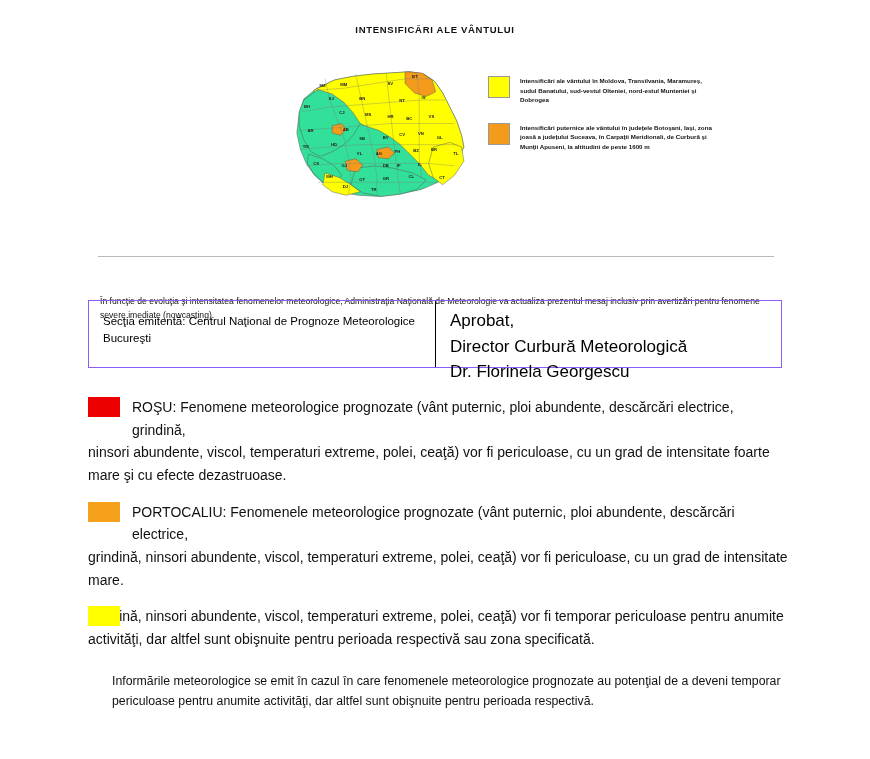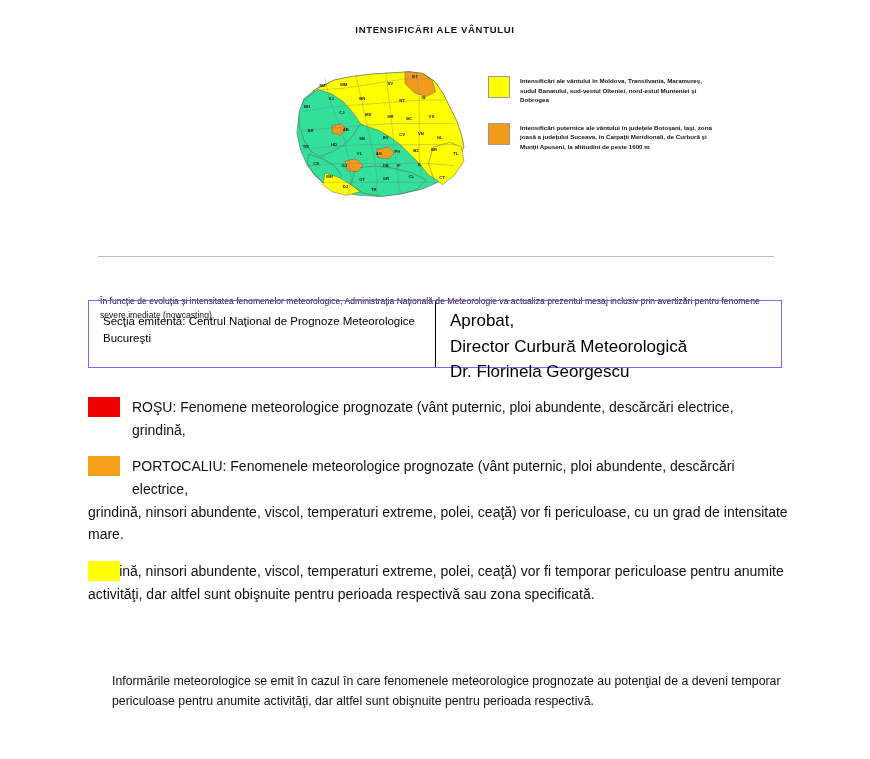--- a/index.html
+++ b/index.html
@@ -296,20 +296,21 @@
       <div>Dr. Florinela Georgescu</div>
     </div>
   </div>
 
   <div class="codes">
 
     <div class="code-block">
       <div class="code-swatch" style="background:#ee0000"></div>
       <div class="code-text">
         <span class="code-first-line">ROŞU: Fenomene meteorologice prognozate (vânt puternic, ploi abundente, descărcări electrice, grindină,</span>
+        <span class="code-rest">ninsori abundente, viscol, temperaturi extreme, polei, ceaţă)  vor fi periculoase, cu un grad de intensitate foarte mare şi cu efecte dezastruoase.</span>
       </div>
     </div>
 
     <div class="code-block">
       <div class="code-swatch" style="background:#f5a01b"></div>
       <div class="code-text">
         <span class="code-first-line">PORTOCALIU:  Fenomenele meteorologice prognozate (vânt puternic, ploi abundente, descărcări electrice,</span>
         <span class="code-rest">grindină, ninsori abundente, viscol, temperaturi extreme, polei, ceaţă) vor fi periculoase, cu un grad de intensitate mare.</span>
       </div>
     </div>

